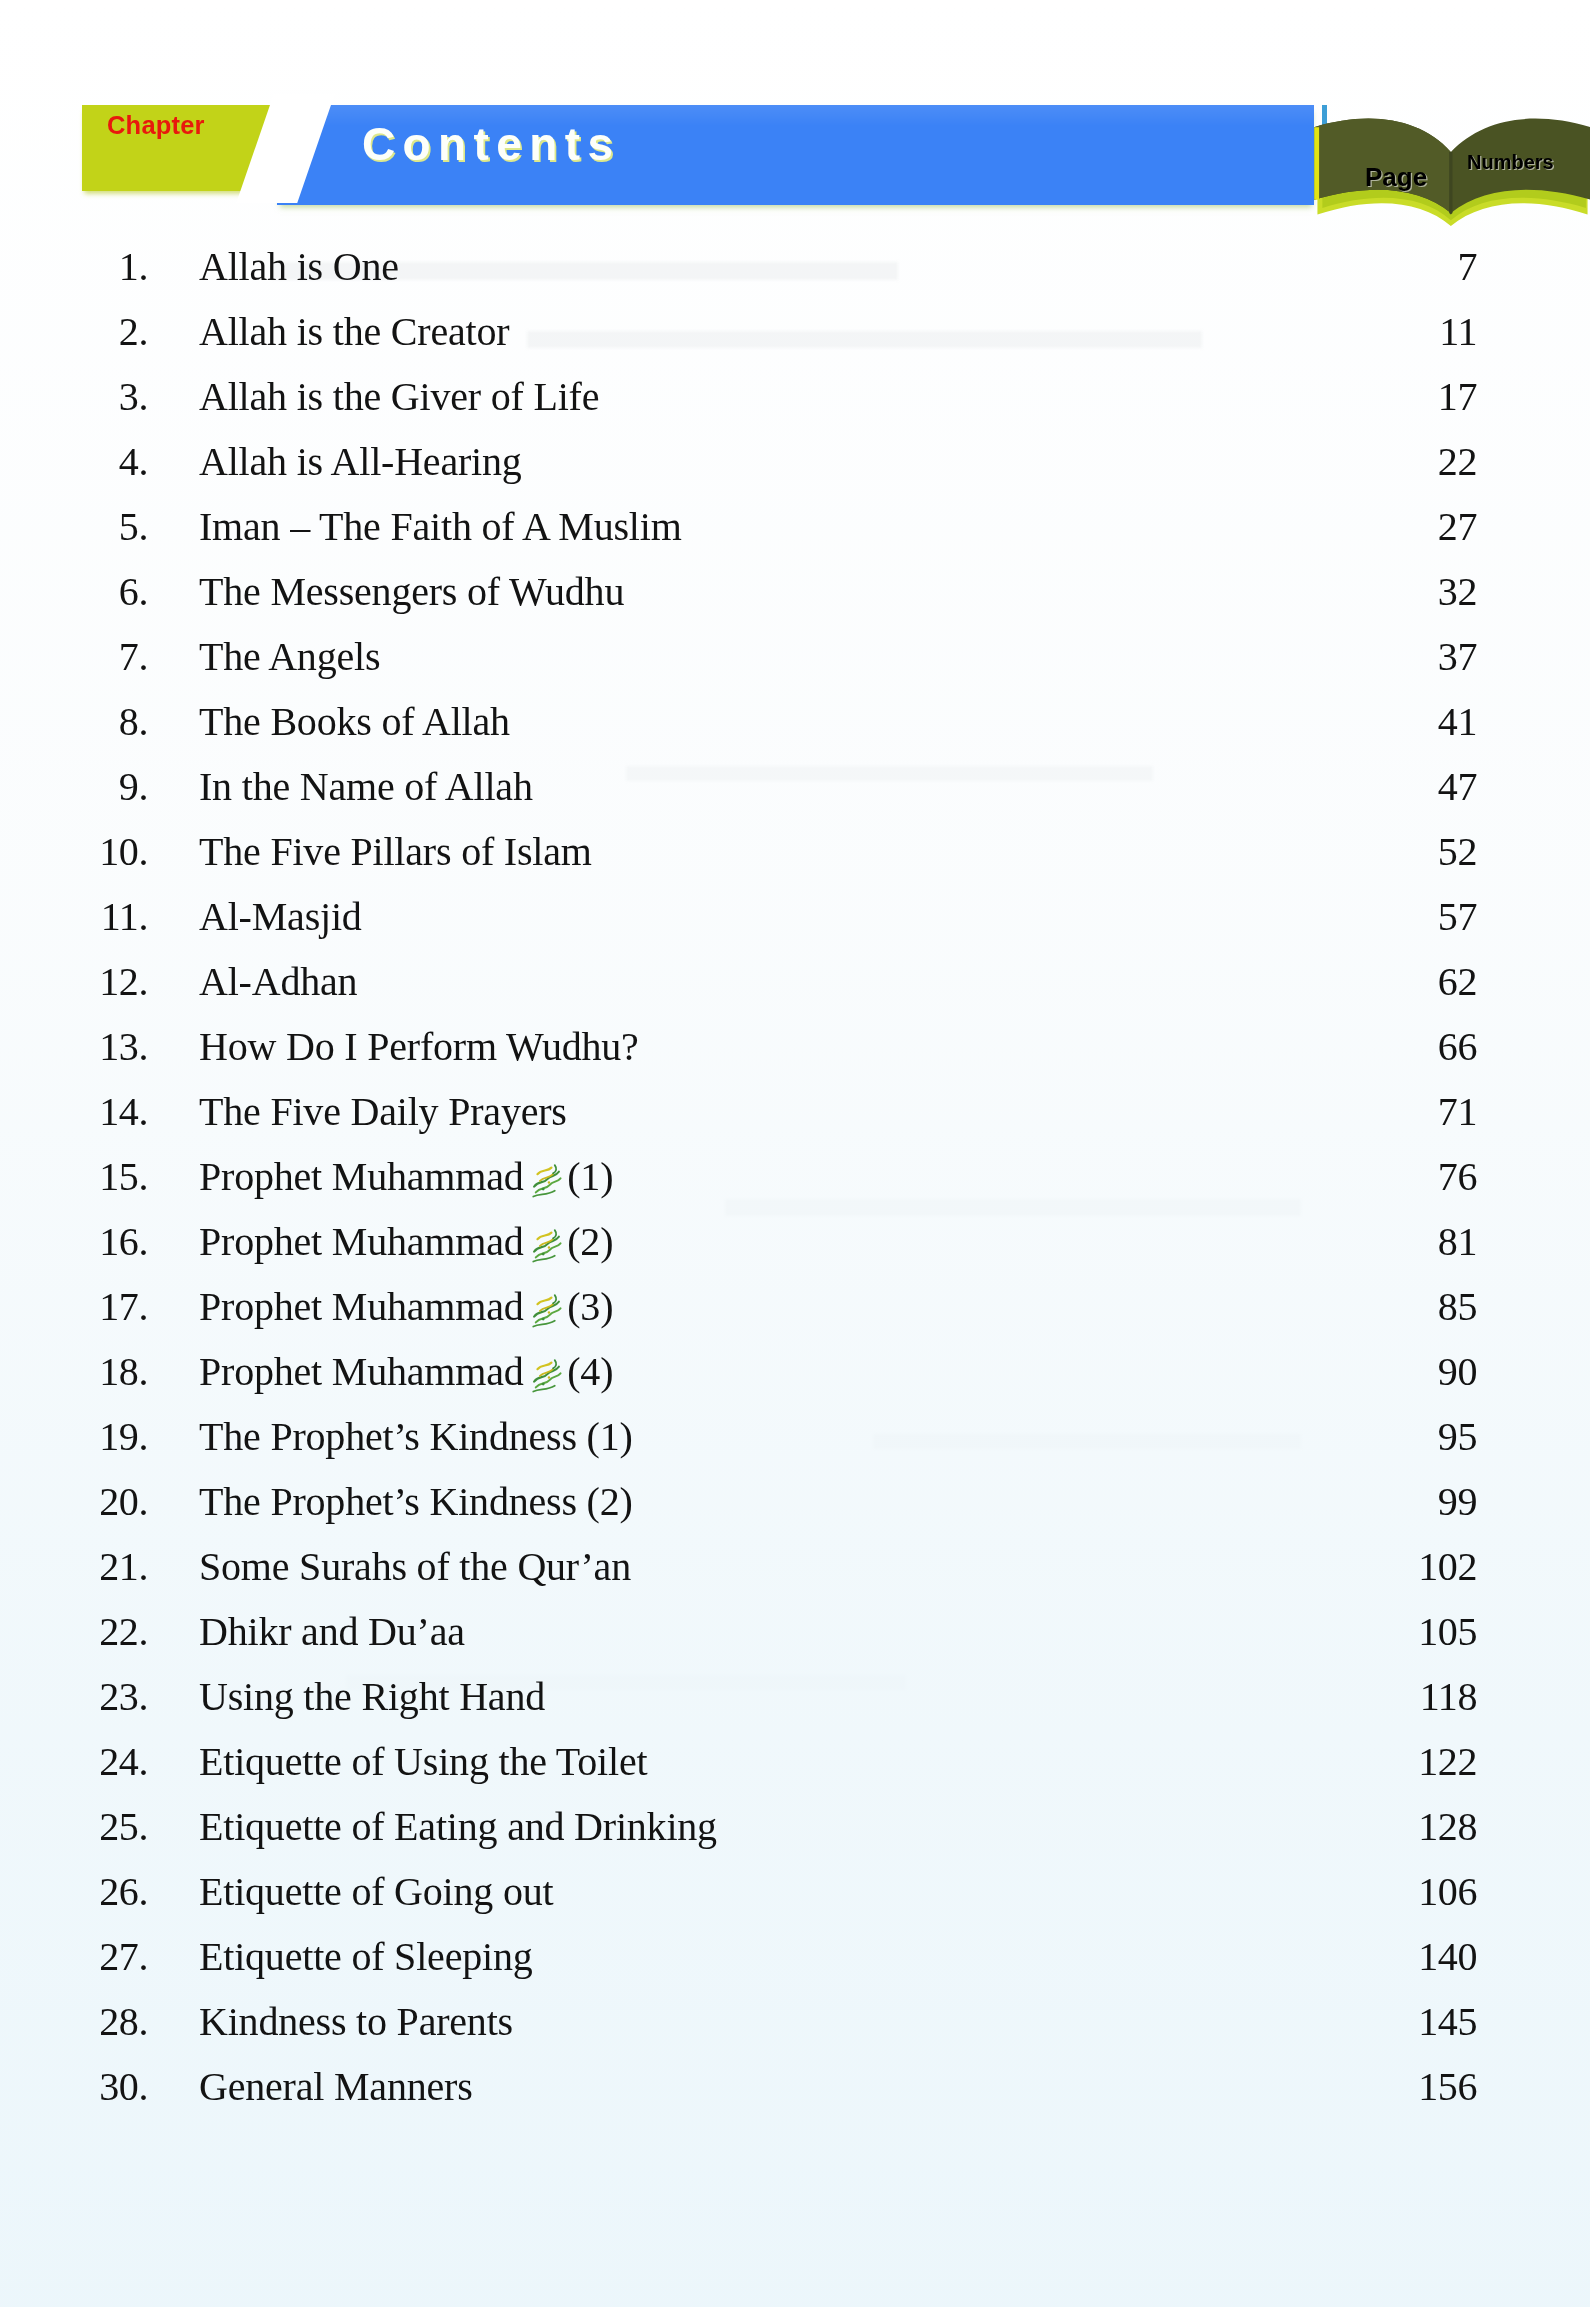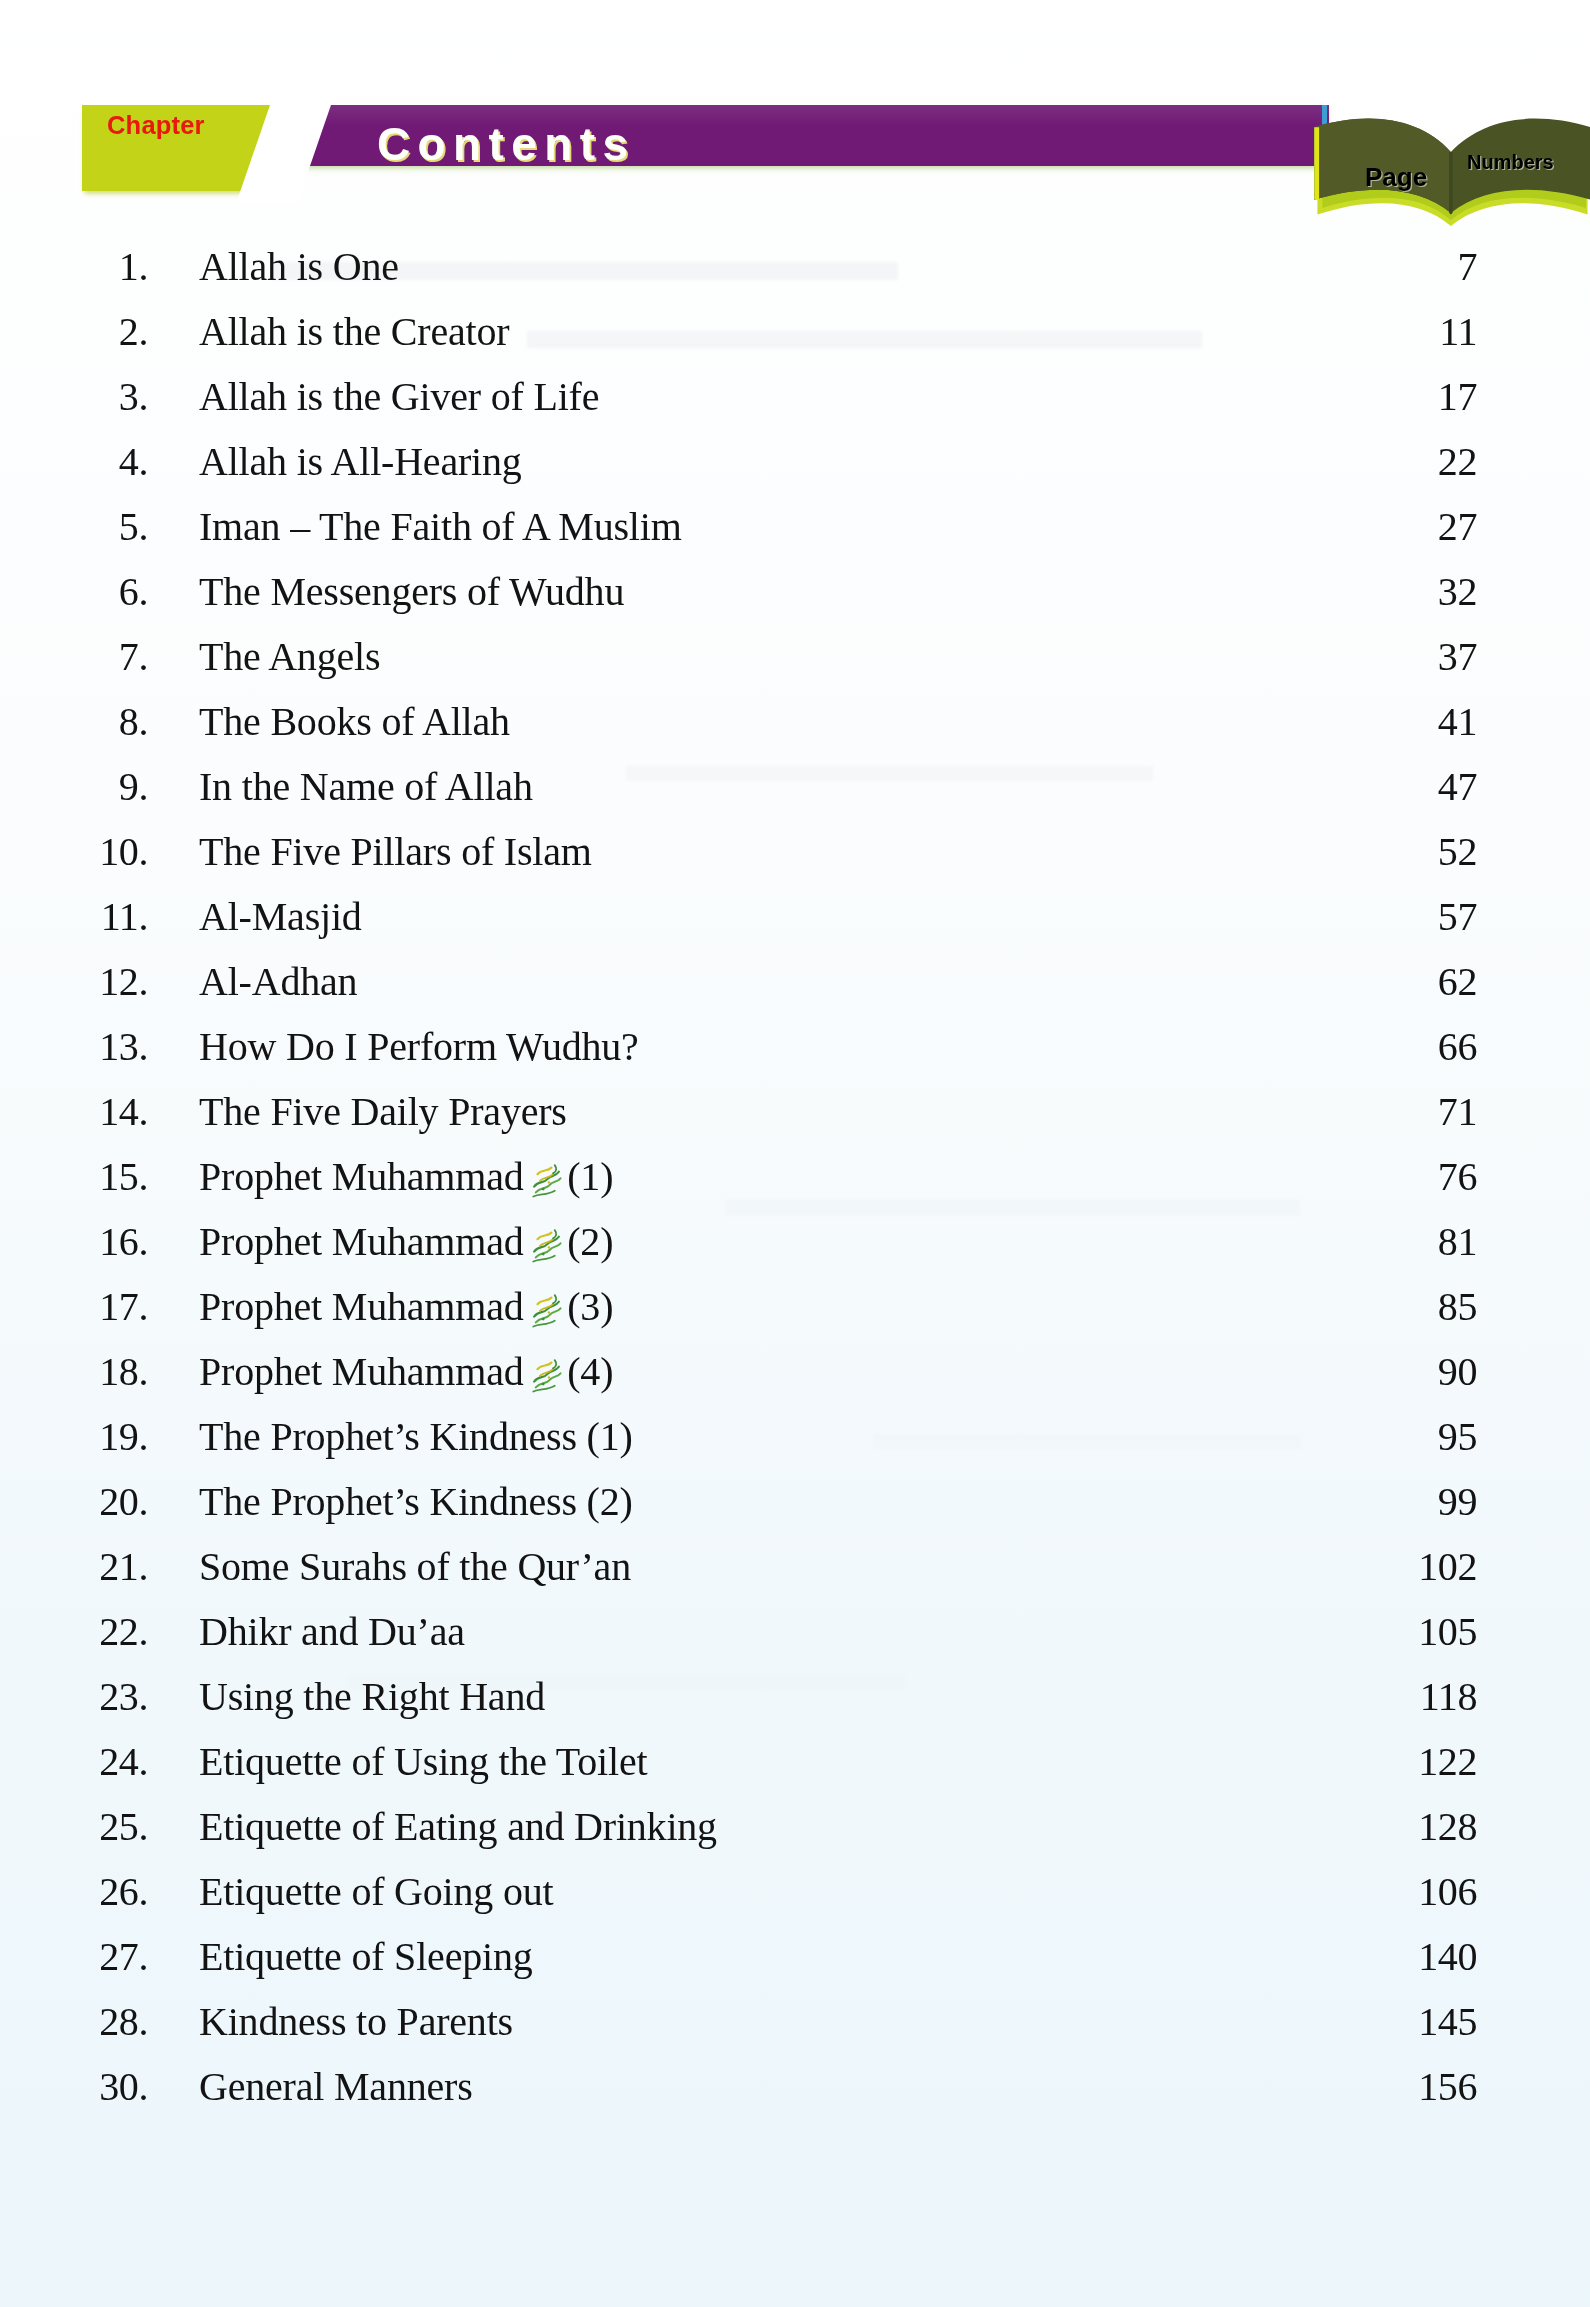--- a/index.html
+++ b/index.html
@@ -78,25 +78,25 @@
     width: 61px;
     height: 109px;
     background: #ffffff;
     transform: skewX(-19deg);
     z-index: 3;
   }
 
   
   .banner-main {
     position: absolute;
-    left: 210px;
+    left: 195px;
     top: 0;
     width: 1037px;
-    height: 61px;
-    background: #701a75;
+    height: 100px;
+    background: #3b82f6;
     z-index: 2;
     box-shadow: 0 4.1px 5.8px -2.5px rgba(150,190,90,0.6);
   }
   .banner-main::after {
     
     content: "";
     position: absolute;
     left: 0; top: 0; right: 0;
     height: 21.4px;
     background: linear-gradient(180deg, rgba(255,255,255,0.09), rgba(255,255,255,0));

